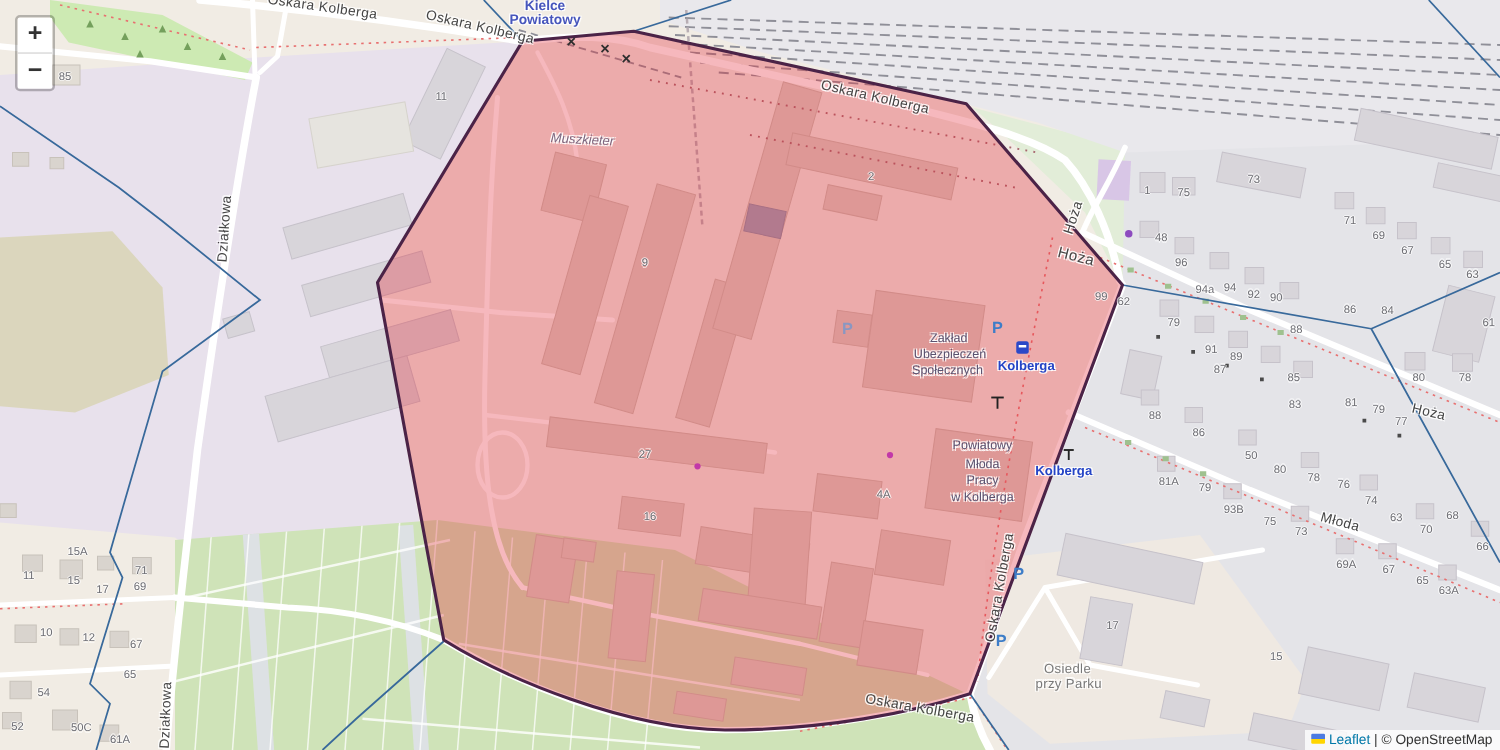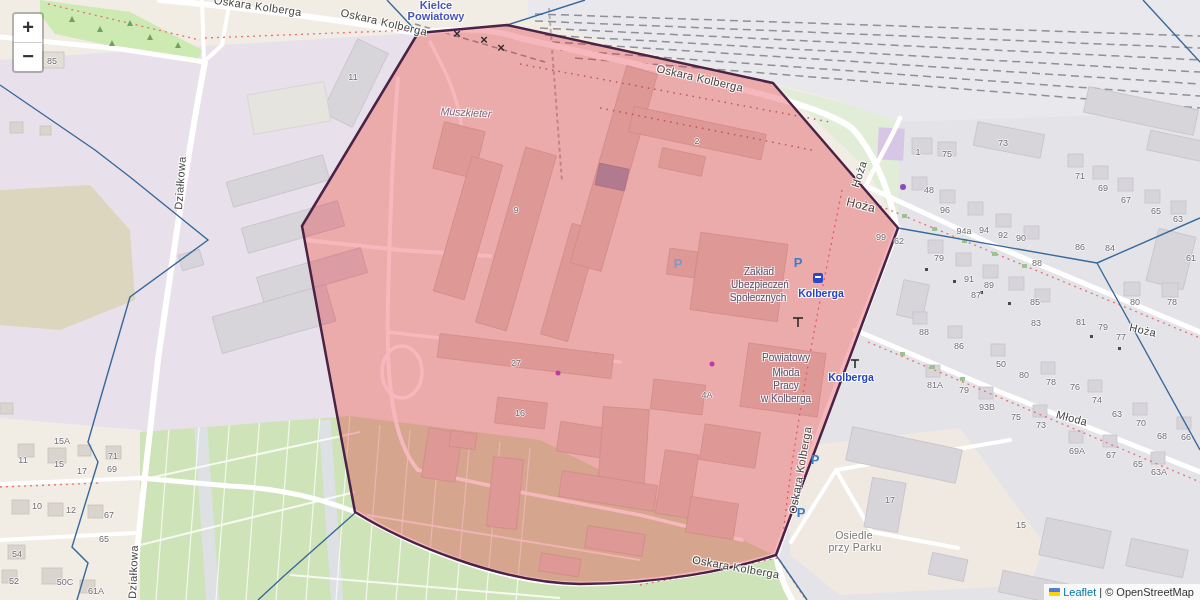--- a/index.html
+++ b/index.html
@@ -387,21 +387,21 @@
 <span class="hn" style="left:1081px;top:322px">81</span>
 <span class="hn" style="left:1103px;top:327px">79</span>
 <span class="hn" style="left:1121px;top:337px">77</span>
 <span class="hn" style="left:1001px;top:364px">50</span>
 <span class="hn" style="left:1024px;top:375px">80</span>
 <span class="hn" style="left:1051px;top:382px">78</span>
 <span class="hn" style="left:1075px;top:387px">76</span>
 <span class="hn" style="left:1097px;top:400px">74</span>
 <span class="hn" style="left:1117px;top:414px">63</span>
 <span class="hn" style="left:1141px;top:423px">70</span>
-<span class="hn" style="left:1162px;top:436px">68</span>
+<span class="hn" style="left:1162px;top:412px">68</span>
 <span class="hn" style="left:1186px;top:437px">66</span>
 <span class="hn" style="left:935px;top:385px">81A</span>
 <span class="hn" style="left:964px;top:390px">79</span>
 <span class="hn" style="left:987px;top:407px">93B</span>
 <span class="hn" style="left:1016px;top:417px">75</span>
 <span class="hn" style="left:1041px;top:425px">73</span>
 <span class="hn" style="left:1077px;top:451px">69A</span>
 <span class="hn" style="left:1111px;top:455px">67</span>
 <span class="hn" style="left:1138px;top:464px">65</span>
 <span class="hn" style="left:1159px;top:472px">63A</span>
@@ -410,21 +410,21 @@
 <span class="hn" style="left:23px;top:460px">11</span>
 <span class="hn" style="left:62px;top:441px">15A</span>
 <span class="hn" style="left:59px;top:464px">15</span>
 <span class="hn" style="left:82px;top:471px">17</span>
 <span class="hn" style="left:113px;top:456px">71</span>
 <span class="hn" style="left:112px;top:469px">69</span>
 <span class="hn" style="left:37px;top:506px">10</span>
 <span class="hn" style="left:71px;top:510px">12</span>
 <span class="hn" style="left:109px;top:515px">67</span>
 <span class="hn" style="left:104px;top:539px">65</span>
-<span class="hn" style="left:17px;top:554px">54</span>
+<span class="hn" style="left:35px;top:554px">54</span>
 <span class="hn" style="left:14px;top:581px">52</span>
 <span class="hn" style="left:65px;top:582px">50C</span>
 <span class="hn" style="left:96px;top:591px">61A</span>
 
 <div class="zoomctl">
   <a>+</a>
   <a>−</a>
 </div>
 
 <div class="attrib">

